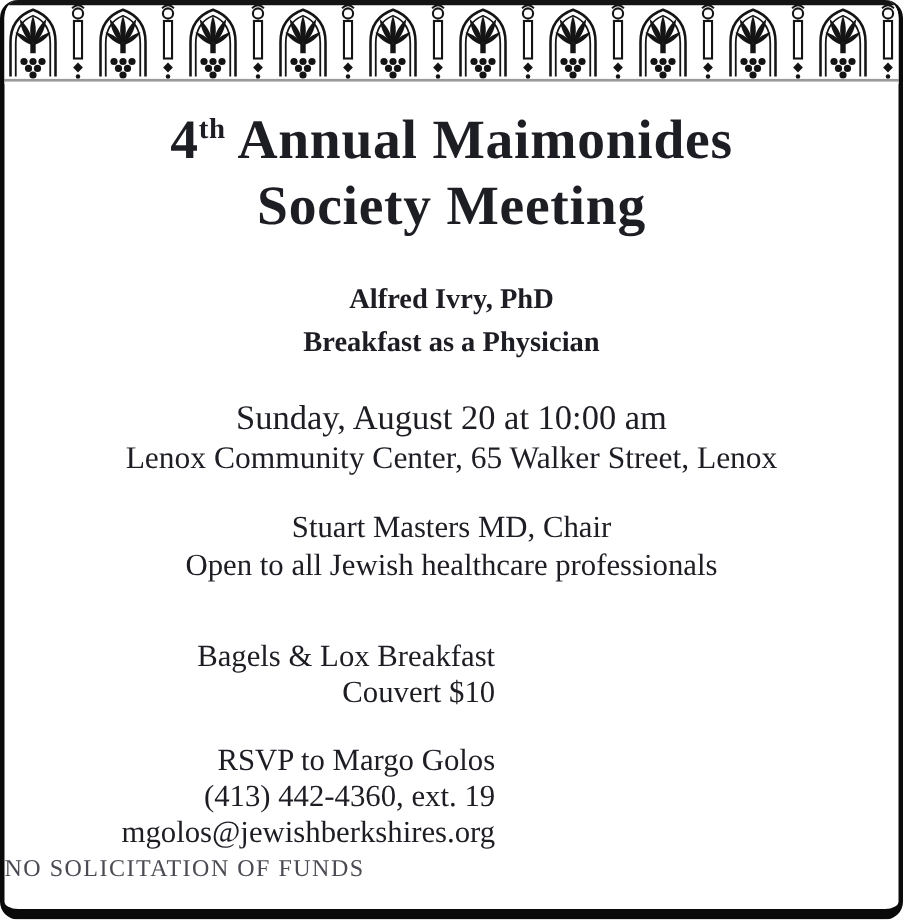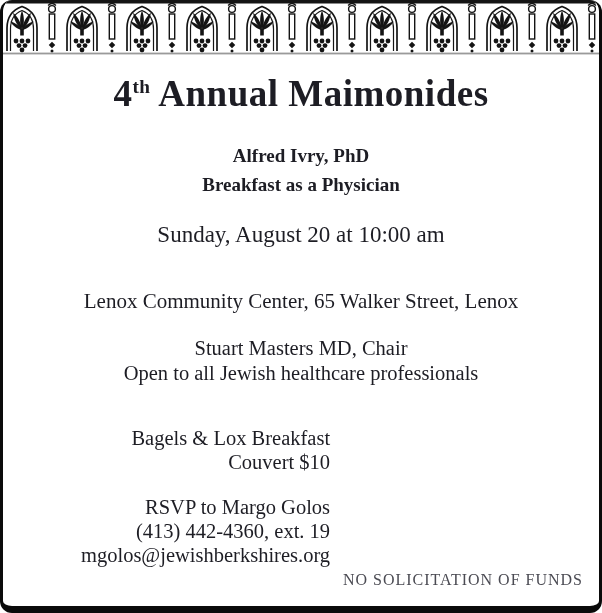--- a/index.html
+++ b/index.html
@@ -53,21 +53,20 @@
     line-height: 29px;
     font-weight: bold;
   }
   .when-block {
     margin-top: 22px;
     font-size: 23px;
     line-height: 27px;
   }
   .when-block .location-line {
     font-size: 21px;
-    margin-top: 40px;
   }
   .chair-block {
     margin-top: 21px;
     font-size: 20.5px;
     line-height: 25px;
   }
   .details-block {
     position: absolute;
     left: 78px;
     top: 426px;
@@ -102,21 +101,21 @@
     font-size: 9.5px;
     letter-spacing: 2.2px;
     margin-top: 3px;
     white-space: nowrap;
   }
   .footer-note {
     position: absolute;
     left: 0;
     width: 580px;
     top: 571px;
-    text-align: right;
+    text-align: left;
     font-size: 16px;
     letter-spacing: 1px;
     color: #4b4b53;
   }
 </style>
 </head>
 <body>
 
 <div class="flyer">
 
@@ -158,20 +157,21 @@
         </pattern>
       </defs>
       <rect width="602" height="56" fill="url(#orn)"></rect>
     </svg>
   </div>
 
   <div class="content">
 
     <div class="title">
       <span>4</span><sup>th</sup><span> Annual Maimonides</span><br>
+      <span>Society Meeting</span>
     </div>
 
     <div class="speaker-block">
       <div>Alfred Ivry, PhD</div>
       <div>Breakfast as a Physician</div>
     </div>
 
     <div class="when-block">
       <div>Sunday, August 20 at 10:00 am</div>
       <div class="location-line">Lenox Community Center, 65 Walker Street, Lenox</div>

